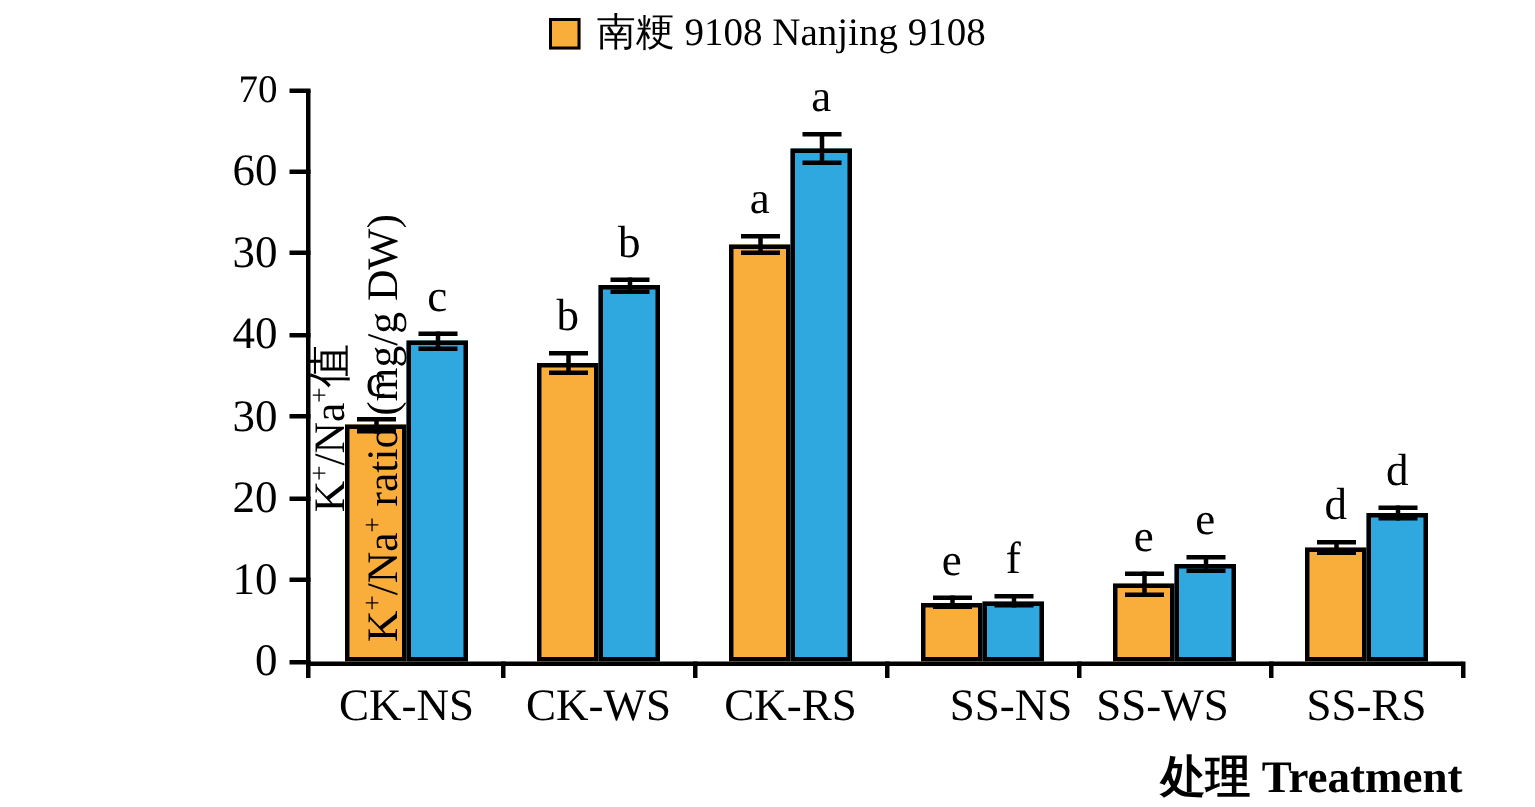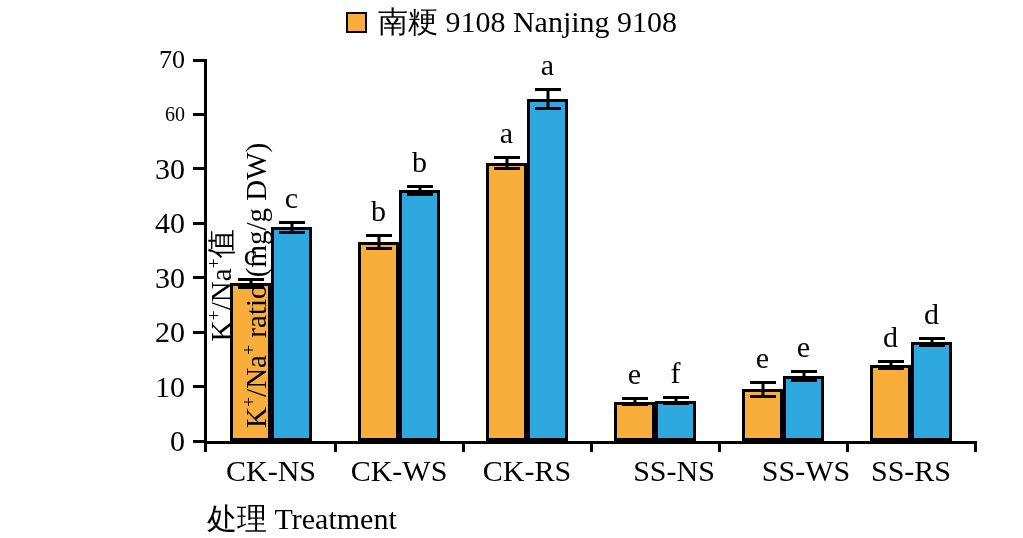--- a/index.html
+++ b/index.html
@@ -8,21 +8,21 @@
     font-family:"Liberation Serif","DejaVu Serif",serif;
     color:#000;overflow:hidden;position:relative;
   }
   #chart-root{position:absolute;left:0;top:0;width:1023px;height:538px;}
 
   
   .legend{position:absolute;left:0;top:2px;width:1023px;height:40px;
           display:flex;justify-content:center;align-items:center;gap:54px;}
   .legend-item{display:flex;align-items:center;gap:11px;}
   .legend-swatch{width:21px;height:21px;border:2px solid #000;box-sizing:border-box;display:block;}
-  .legend-label{font-size:30px;line-height:1;white-space:nowrap;letter-spacing:0px;}
+  .legend-label{font-size:26px;line-height:1;white-space:nowrap;letter-spacing:0px;}
 
   
   .plot{position:absolute;left:207px;top:60px;width:768px;height:381px;}
   .axis-line-y{position:absolute;left:-3px;top:0;width:3px;height:384px;background:#000;}
   .axis-line-x{position:absolute;left:-3px;top:381px;width:771px;height:3px;background:#000;}
 
   .ytick{position:absolute;left:-14px;width:14px;height:3px;background:#000;}
 
   .xtick{position:absolute;top:381px;width:3px;height:11px;background:#000;}
   .xtick-label{position:absolute;top:396px;font-size:30px;line-height:1;
@@ -38,22 +38,22 @@
   .err-cap{position:absolute;left:50%;width:26px;height:3px;background:#000;transform:translateX(-50%);}
 
   .siglabel{position:absolute;font-size:30px;line-height:1;text-align:center;
             transform:translateX(-50%);white-space:nowrap;}
 
   
   .ylabel{position:absolute;left:-178px;top:190px;width:420px;
           transform:translate(0,0) rotate(-90deg);transform-origin:center center;
           text-align:center;font-size:29px;line-height:1.22;white-space:nowrap;}
   .ylabel .l1,.ylabel .l2{display:block;}
-  .xlabel{position:absolute;left:0;top:444px;width:768px;text-align:left;
-          font-size:30px;line-height:1;white-space:nowrap;}
+  .xlabel{position:absolute;left:0;top:444px;width:768px;text-align:right;
+          font-size:30px;line-height:1;white-space:nowrap;font-weight:bold;}
   sup{font-size:0.62em;vertical-align:super;line-height:0;}
 </style>
 </head>
 <body>
 
 <div id="chart-root">
 
   <div class="legend">
     <div class="legend-item">
       <span class="legend-swatch" style="background:#F9AE3C"></span>
@@ -71,21 +71,21 @@
         <div style="position: absolute; right: 790px; top: 326.571px; transform: translateY(-50%); font-size: 30px; line-height: 1; white-space: nowrap;">10</div>
         <div class="ytick" style="top: 270.643px;"></div>
         <div style="position: absolute; right: 790px; top: 272.143px; transform: translateY(-50%); font-size: 30px; line-height: 1; white-space: nowrap;">20</div>
         <div class="ytick" style="top: 216.214px;"></div>
         <div style="position: absolute; right: 790px; top: 217.714px; transform: translateY(-50%); font-size: 30px; line-height: 1; white-space: nowrap;">30</div>
         <div class="ytick" style="top: 161.786px;"></div>
         <div style="position: absolute; right: 790px; top: 163.286px; transform: translateY(-50%); font-size: 30px; line-height: 1; white-space: nowrap;">40</div>
         <div class="ytick" style="top: 107.357px;"></div>
         <div style="position: absolute; right: 790px; top: 108.857px; transform: translateY(-50%); font-size: 30px; line-height: 1; white-space: nowrap;">30</div>
         <div class="ytick" style="top: 52.9286px;"></div>
-        <div style="position: absolute; right: 790px; top: 54.4286px; transform: translateY(-50%); font-size: 20px; line-height: 1; white-space: nowrap;">60</div>
+        <div style="position: absolute; right: 790px; top: 54.4286px; transform: translateY(-50%); font-size: 30px; line-height: 1; white-space: nowrap;">60</div>
         <div class="ytick" style="top: -1.5px;"></div>
         <div style="position: absolute; right: 790px; top: 0px; transform: translateY(-50%); font-size: 26px; line-height: 1; white-space: nowrap;">70</div>
       </div>
     <div id="xticks">
         <div class="xtick" style="left: -3px;"></div>
         <div class="xtick" style="left: 126.5px;"></div>
         <div class="xtick" style="left: 254.5px;"></div>
         <div class="xtick" style="left: 382.5px;"></div>
         <div class="xtick" style="left: 510.5px;"></div>
         <div class="xtick" style="left: 638.5px;"></div>
@@ -175,21 +175,21 @@
           <div class="err-cap" style="top: 0px;"></div>
           <div class="err-cap" style="top: 6.79714px;"></div>
         </div>
         <div class="siglabel" style="left: 724.5px; top: 239.041px;">d</div>
       </div>
     <div id="xlabels">
         <div class="xtick-label" style="left: 64px;">CK-NS</div>
         <div class="xtick-label" style="left: 192px;">CK-WS</div>
         <div class="xtick-label" style="left: 320px;">CK-RS</div>
         <div class="xtick-label" style="left: 467px;">SS-NS</div>
-        <div class="xtick-label" style="left: 599px;">SS-WS</div>
+        <div class="xtick-label" style="left: 568px;">SS-WS</div>
         <div class="xtick-label" style="left: 704px;">SS-RS</div>
       </div>
 
     <div class="ylabel">
       <span class="l1">K<sup>+</sup>/Na<sup>+</sup>值</span>
       <span class="l2">K<sup>+</sup>/Na<sup>+</sup> ratio (mg/g DW)</span>
     </div>
     <div class="xlabel">处理 Treatment</div>
   </div>
 </div>

